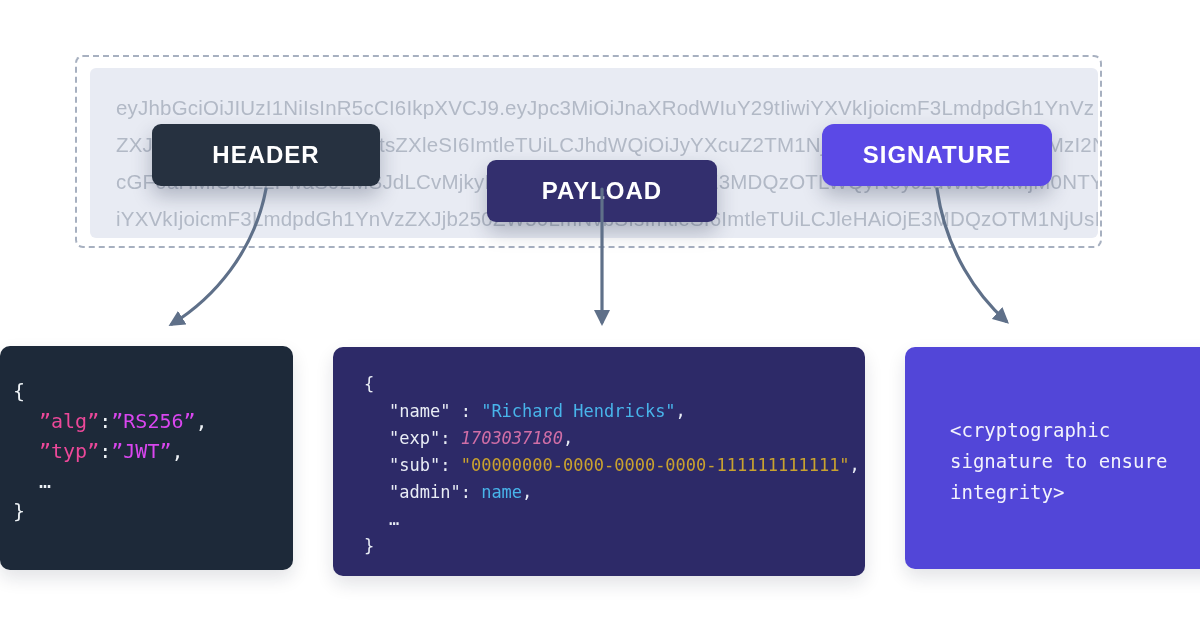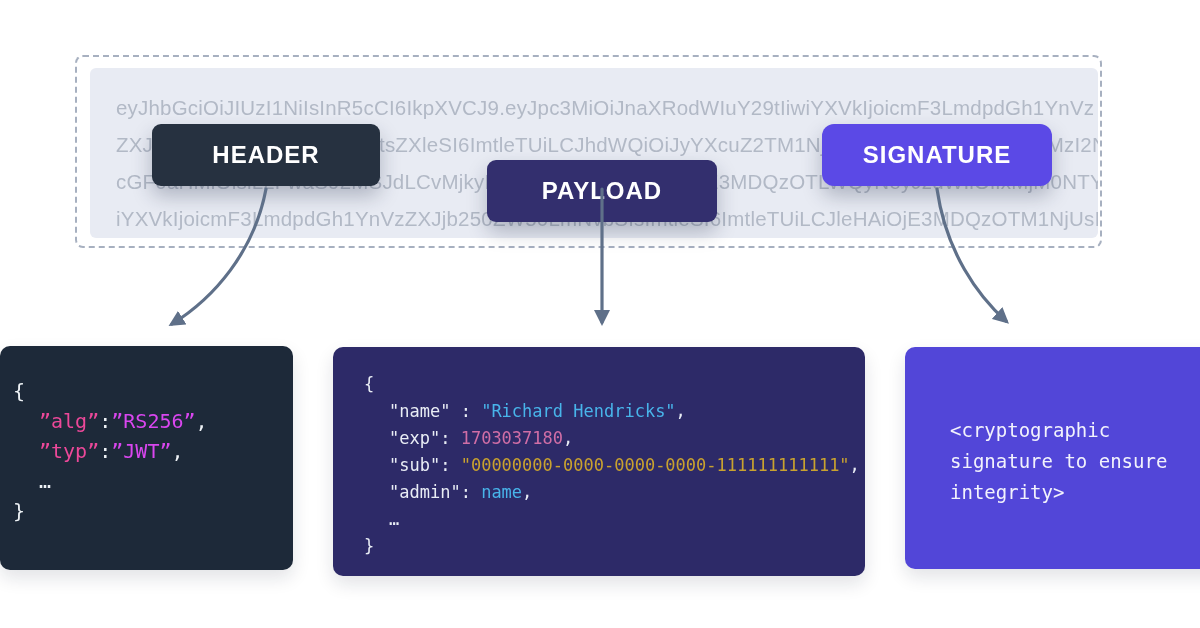--- a/index.html
+++ b/index.html
@@ -58,21 +58,21 @@
   .box-signature .cl{line-height:31px;white-space:pre;color:#f2f2fc;}
 
   .ind-h{padding-left:26px;}
   .ind-p{padding-left:25px;}
 
   .wt-h{color:#eef2f6;}
   .teal{color:#ec4899;}
   .yel{color:#d946ef;}
   .wt-p{color:#e9edf5;}
   .blu{color:#48b4ea;}
-  .pnk{color:#d06ea6;}
+  .pnk{color:#d06ea6;font-style:italic;}
   .gld{color:#c9a22f;}
 </style>
 </head>
 <body>
 
 <div class="stage">
 
   <div class="dashed-frame"></div>
   <div class="token-panel">
     <div class="token-line">eyJhbGciOiJIUzI1NiIsInR5cCI6IkpXVCJ9.eyJpc3MiOiJnaXRodWIuY29tIiwiYXVkIjoicmF3LmdpdGh1YnVz</div>

